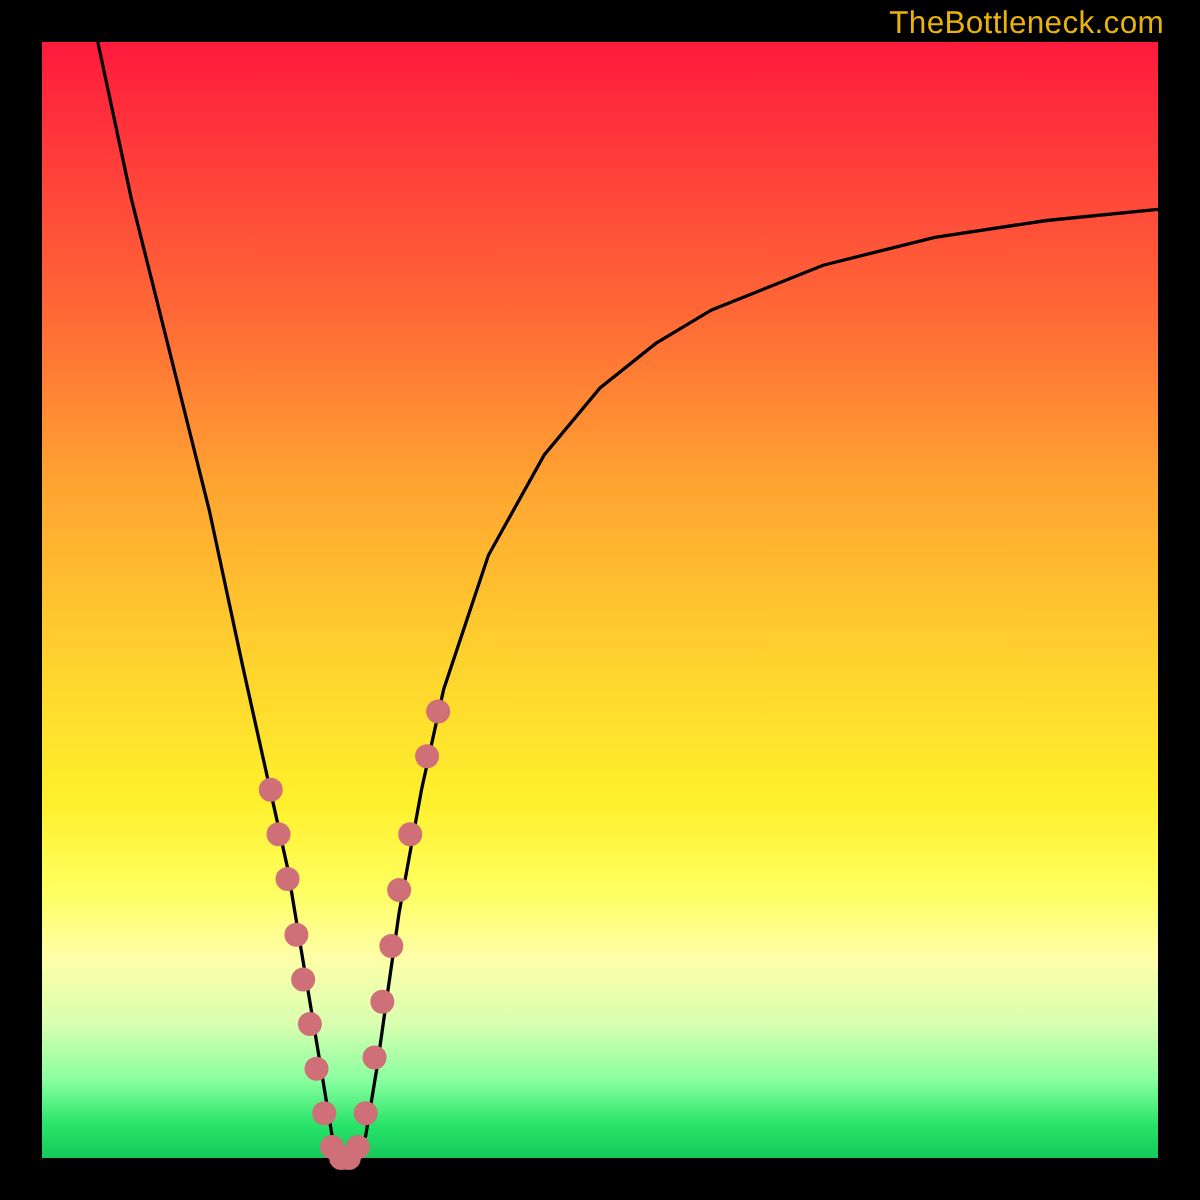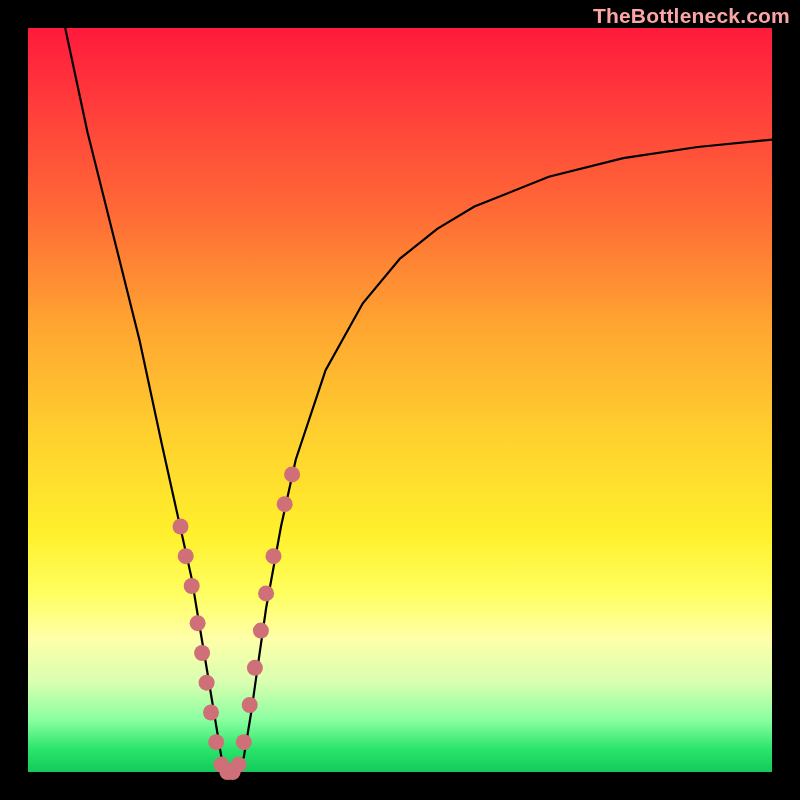--- a/index.html
+++ b/index.html
@@ -28,24 +28,24 @@
       #ffffa8 82%,
       #d8ffb0 88%,
       #8affa0 93%,
       #29e46a 97%,
       #14c95a 100%
     );
   }
   .watermark {
     position: absolute;
     top: 4px;
-    right: 10px;
+    right: 24px;
     font-size: 21px;
-    font-weight: 700;
-    color: #fca5a5;
+    font-weight: 400;
+    color: #eab308;
     letter-spacing: 0.2px;
     z-index: 10;
   }
   svg.curve {
     position: absolute;
     left: 0;
     top: 0;
     width: 744px;
     height: 744px;
     overflow: visible;

